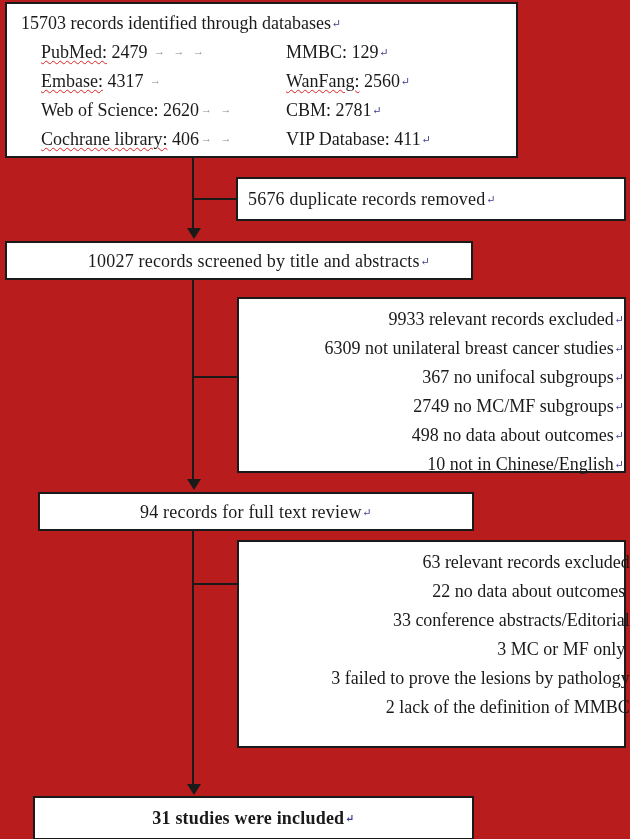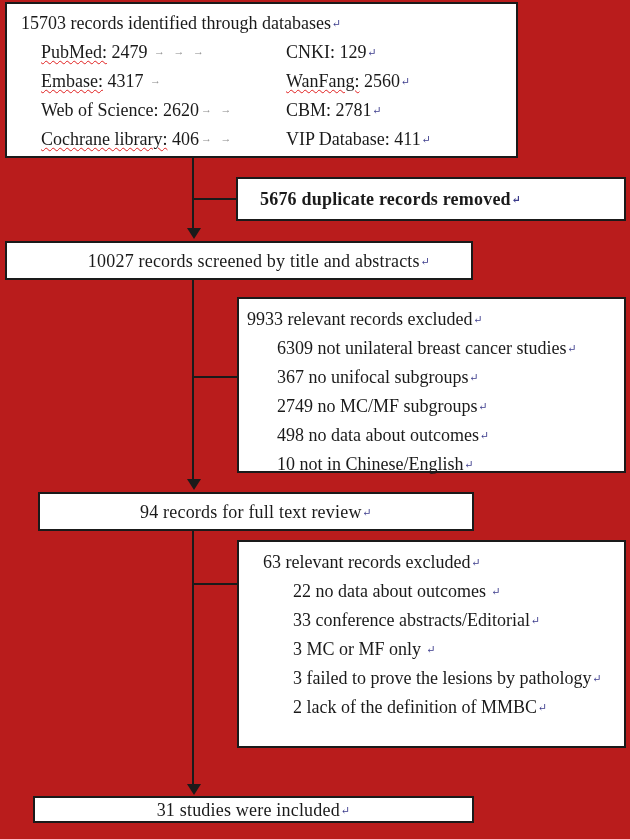--- a/index.html
+++ b/index.html
@@ -30,20 +30,21 @@
   .txt {
     font-size: 18px;
     line-height: 1.0;
     white-space: nowrap;
     letter-spacing: 0.2px;
   }
   .list {
     position: absolute;
     box-sizing: border-box;
     padding: 6px 0 0 8px;
+    text-align: right;
   }
   .list-head {
     font-size: 18px;
     line-height: 29px;
     white-space: nowrap;
   }
   .list-item {
     font-size: 18px;
     line-height: 29px;
     white-space: nowrap;
@@ -132,21 +133,21 @@
 
       <div class="src-row">
         <div class="src-left">
           <span class="spell">PubMed:</span>
           <span>2479</span>
           <span class="sq-dot">→</span>
           <span class="sq-dot">→</span>
           <span class="sq-dot">→</span>
         </div>
         <div class="src-right">
-          <span>CNKI:</span>
+          <span>MMBC:</span>
           <span>129</span><span class="pilcrow">↵</span>
         </div>
       </div>
 
       <div class="src-row">
         <div class="src-left">
           <span class="spell">Embase:</span>
           <span>4317</span>
           <span class="sq-dot">→</span>
         </div>
@@ -181,21 +182,21 @@
       </div>
 
     </div>
   </div>
 
   <div class="vline" style="left:192px; top:158px; height:77px;"></div>
   <div class="hline" style="left:192px; top:198px; width:46px;"></div>
   <div class="arrowhead" style="left:187px; top:228px;"></div>
 
   <div class="box" style="left:236px; top:177px; width:390px; height:44px; display:flex; align-items:center;">
-    <div class="txt" style="padding-left:22px;font-weight:bold;">
+    <div class="txt" style="padding-left:10px;">
       <span>5676 duplicate records removed</span><span class="pilcrow">↵</span>
     </div>
   </div>
 
   <div class="box box-center" style="left:5px; top:241px; width:468px; height:39px;padding-left:40px;">
     <div class="txt">
       <span>10027 records screened by title and abstracts</span><span class="pilcrow">↵</span>
     </div>
   </div>
 
@@ -252,19 +253,19 @@
       </div>
       <div class="list-item">
         <span>3 failed to prove the lesions by pathology</span><span class="pilcrow">↵</span>
       </div>
       <div class="list-item">
         <span>2 lack of the definition of MMBC</span><span class="pilcrow">↵</span>
       </div>
     </div>
   </div>
 
-  <div class="box box-center" style="left:33px; top:796px; width:441px; height:27px;">
+  <div class="box box-center" style="left:33px; top:796px; width:441px; height:44px;font-weight:bold;">
     <div class="txt">
       <span>31 studies were included</span><span class="pilcrow">↵</span>
     </div>
   </div>
 
 </div>
 
 </body></html>

